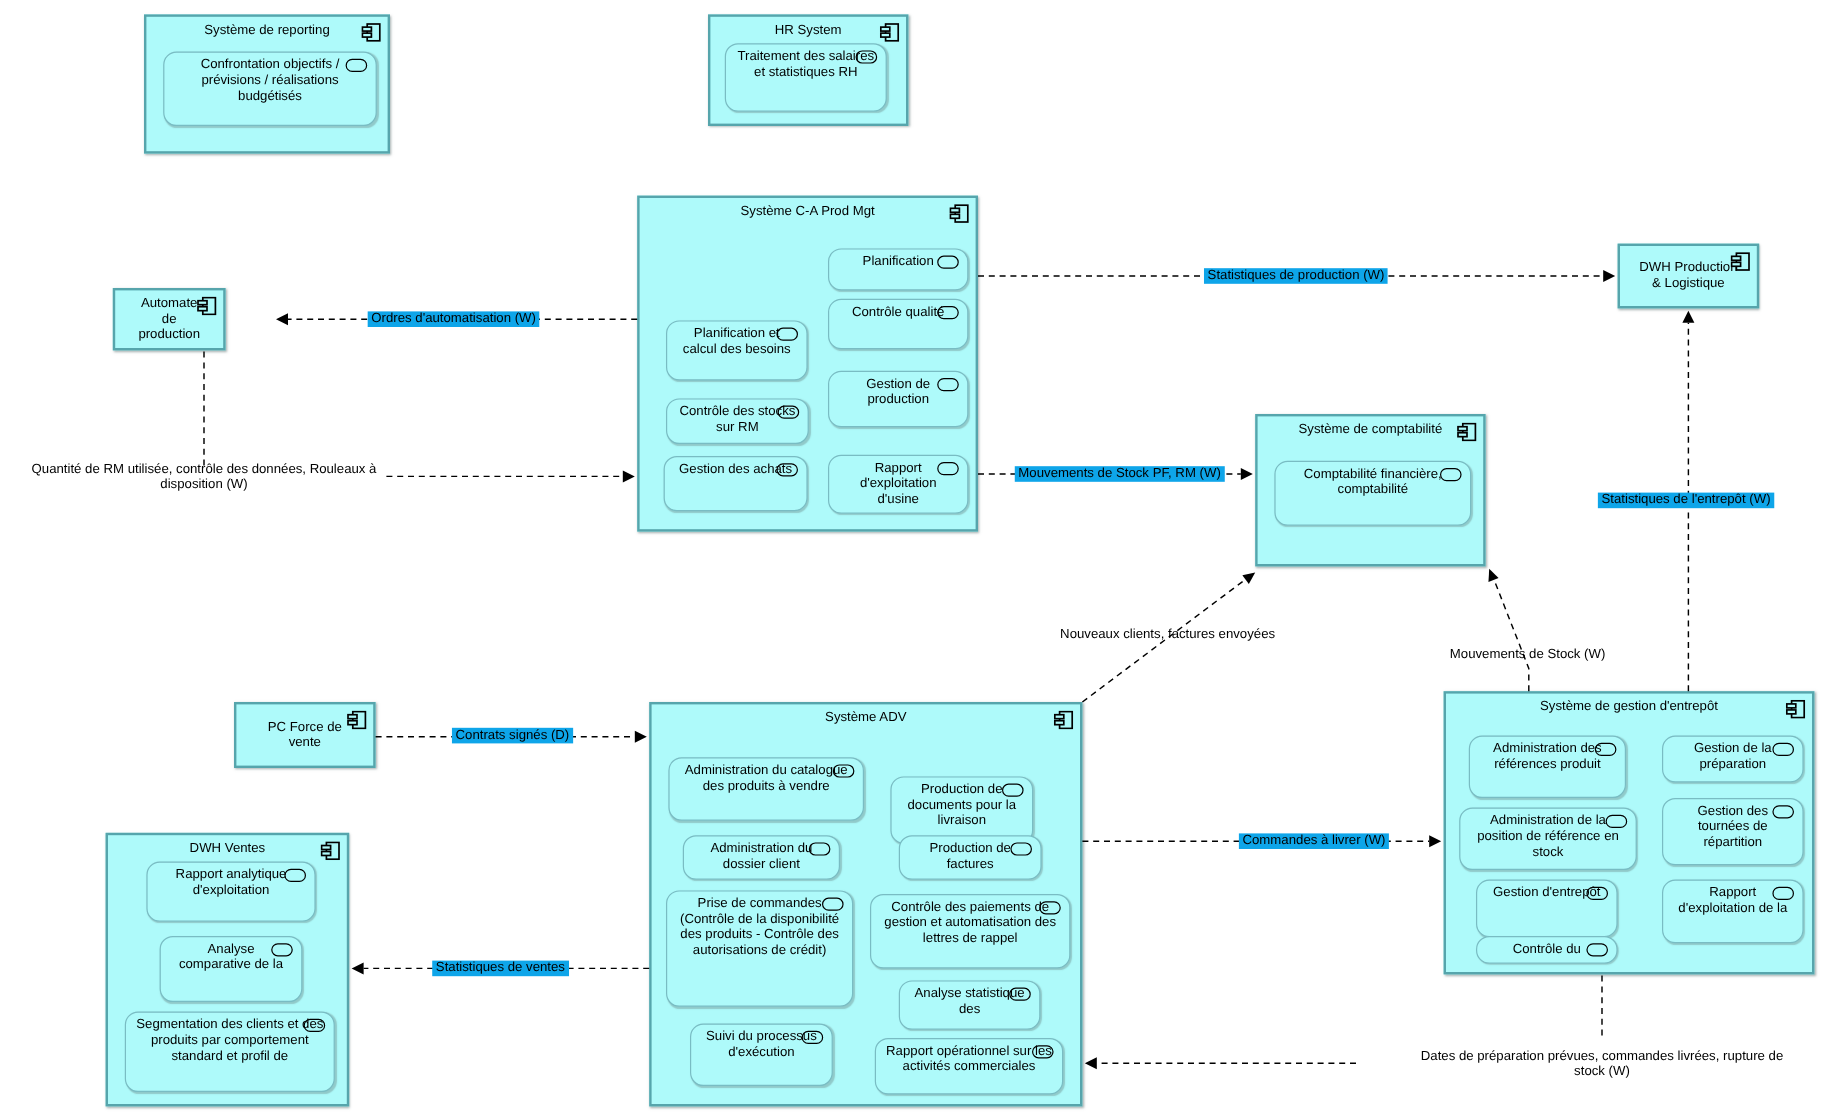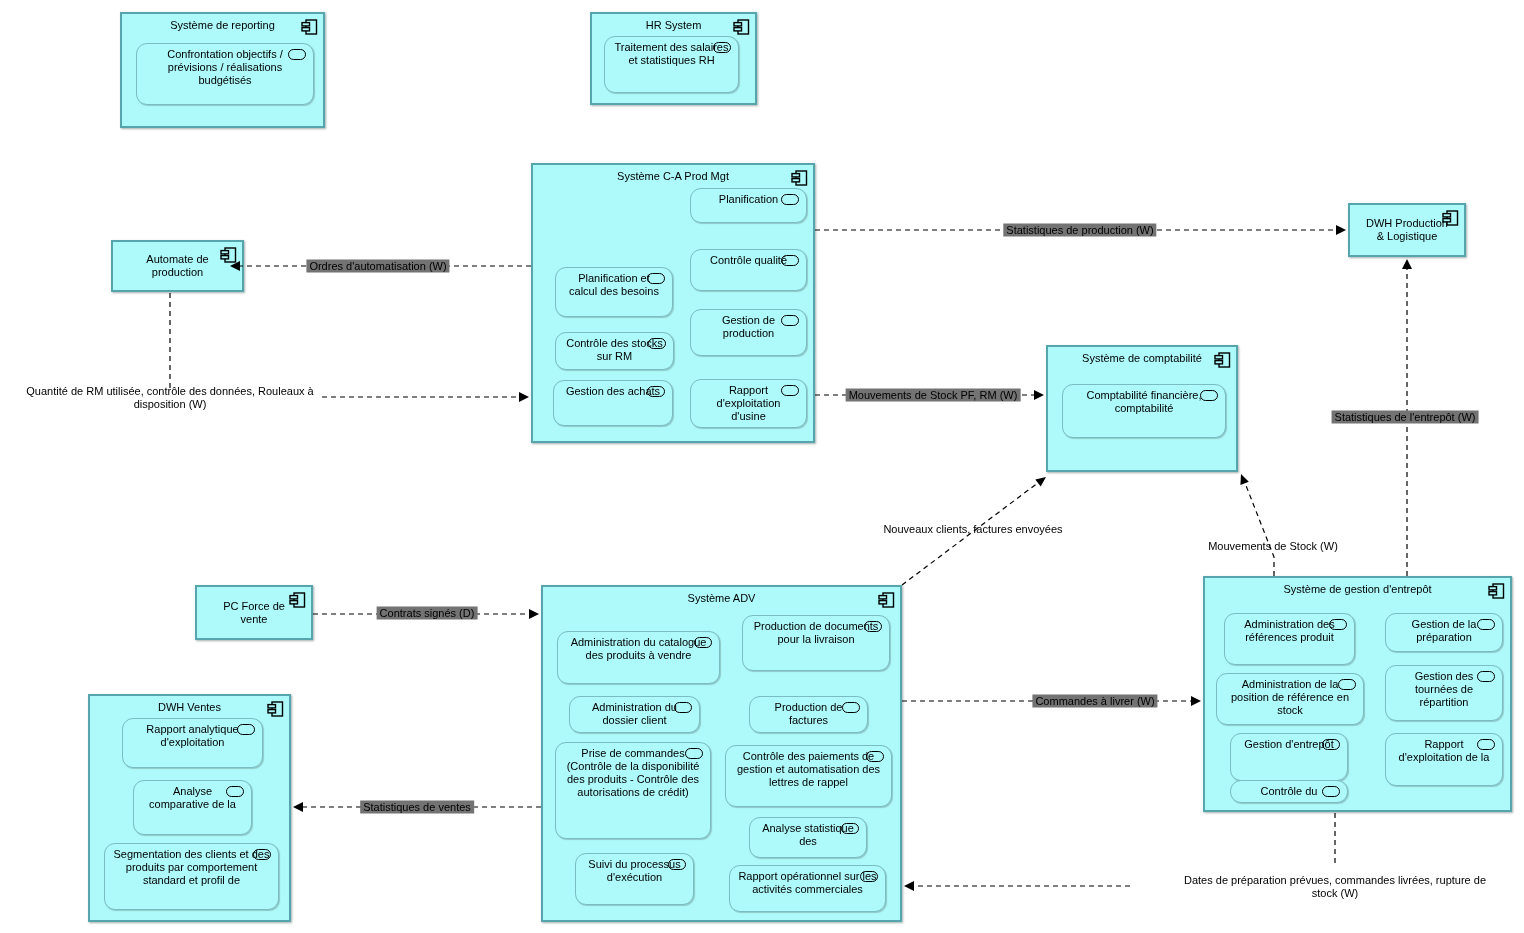--- a/index.html
+++ b/index.html
@@ -10,21 +10,21 @@
   .sys-title{position:absolute;top:5px;left:0;right:0;text-align:center;line-height:13px;}
   .sys.centered{display:flex;align-items:center;text-align:center;line-height:13px;}
   .sys.centered .ctitle{display:block;}
   .pad14{padding:0 15px;}
   .comp-icon{position:absolute;top:5px;right:5px;width:17px;height:16px;z-index:2;}
   .fn{position:absolute;background:#aefafa;border:1px solid #79bcc3;border-radius:11px;
       text-align:center;padding:4px 8px;box-sizing:border-box;line-height:13px;overflow:hidden;
       box-shadow:1px 1px 1px rgba(90,110,110,.35);}
   .fn-icon{position:absolute;top:5px;right:7px;width:16px;height:9px;border:1.4px solid #000;
            border-radius:6px;background:transparent;}
-  .lbl{position:absolute;transform:translate(-50%,-50%);white-space:nowrap;background:#737373;
+  .lbl{position:absolute;transform:translate(-50%,-50%);white-space:nowrap;background:#0ea5e9;
        padding:0 3px;z-index:6;line-height:13px;}
   .lbl.multi{white-space:normal;text-align:center;background:transparent;padding:0;}
   #wires{position:absolute;left:0;top:0;z-index:5;pointer-events:none;}
 </style>
 </head>
 <body>
 
 <div id="canvas">
 
   <svg id="wires" width="1524" height="933">
@@ -87,27 +87,27 @@
   <div class="sys" style="left:531px;top:163px;width:284px;height:280px">
     <div class="sys-title">Système C-A Prod Mgt</div>
     <svg class="comp-icon" viewBox="0 0 17 16">
         <rect x="5" y="1" width="10.5" height="14" fill="none" stroke="#000" stroke-width="1.4"></rect>
         <rect x="1" y="3.6" width="7.5" height="3.3" fill="#aefafa" stroke="#000" stroke-width="1.4"></rect>
         <rect x="1" y="8.6" width="7.5" height="3.3" fill="#aefafa" stroke="#000" stroke-width="1.4"></rect>
       </svg>
     <div class="fn" style="left:22px;top:102px;width:118px;height:50px"><span class="fn-icon"></span><span>Planification et calcul des besoins</span></div>
     <div class="fn" style="left:22px;top:167px;width:119px;height:38px"><span class="fn-icon"></span><span>Contrôle des stocks sur RM</span></div>
     <div class="fn" style="left:20px;top:215px;width:120px;height:46px"><span class="fn-icon"></span><span>Gestion des achats</span></div>
-    <div class="fn" style="left:157px;top:23px;width:117px;height:35px"><span class="fn-icon"></span><span>Planification</span></div>
+    <div class="fn" style="left:157px;top:42px;width:117px;height:35px"><span class="fn-icon"></span><span>Planification</span></div>
     <div class="fn" style="left:157px;top:84px;width:117px;height:42px"><span class="fn-icon"></span><span>Contrôle qualité</span></div>
     <div class="fn" style="left:157px;top:144px;width:117px;height:47px"><span class="fn-icon"></span><span>Gestion de production</span></div>
     <div class="fn" style="left:157px;top:214px;width:117px;height:49px"><span class="fn-icon"></span><span>Rapport d'exploitation d'usine</span></div>
   </div>
 
-  <div class="sys centered pad14" style="left:111px;top:240px;width:133px;height:52px">
+  <div class="sys centered pad14" style="left:94px;top:240px;width:94px;height:52px">
     <svg class="comp-icon" viewBox="0 0 17 16">
         <rect x="5" y="1" width="10.5" height="14" fill="none" stroke="#000" stroke-width="1.4"></rect>
         <rect x="1" y="3.6" width="7.5" height="3.3" fill="#aefafa" stroke="#000" stroke-width="1.4"></rect>
         <rect x="1" y="8.6" width="7.5" height="3.3" fill="#aefafa" stroke="#000" stroke-width="1.4"></rect>
       </svg>
     <span class="ctitle">Automate de production</span>
   </div>
 
   <div class="sys centered pad14" style="left:1348px;top:203px;width:118px;height:54px">
     <svg class="comp-icon" viewBox="0 0 17 16">
@@ -141,21 +141,21 @@
     <div class="sys-title">Système ADV</div>
     <svg class="comp-icon" viewBox="0 0 17 16">
         <rect x="5" y="1" width="10.5" height="14" fill="none" stroke="#000" stroke-width="1.4"></rect>
         <rect x="1" y="3.6" width="7.5" height="3.3" fill="#aefafa" stroke="#000" stroke-width="1.4"></rect>
         <rect x="1" y="8.6" width="7.5" height="3.3" fill="#aefafa" stroke="#000" stroke-width="1.4"></rect>
       </svg>
     <div class="fn" style="left:14px;top:44px;width:163px;height:53px"><span class="fn-icon"></span><span>Administration du catalogue des produits à vendre</span></div>
     <div class="fn" style="left:26px;top:109px;width:131px;height:37px"><span class="fn-icon"></span><span>Administration du dossier client</span></div>
     <div class="fn" style="left:12px;top:155px;width:156px;height:97px"><span class="fn-icon"></span><span>Prise de commandes (Contrôle de la disponibilité des produits - Contrôle des autorisations de crédit)</span></div>
     <div class="fn" style="left:32px;top:266px;width:119px;height:52px"><span class="fn-icon"></span><span>Suivi du processus d'exécution</span></div>
-    <div class="fn" style="left:199px;top:28px;width:148px;height:56px"><span class="fn-icon"></span><span>Production de documents pour la livraison</span></div>
+    <div class="fn" style="left:199px;top:60px;width:119px;height:56px"><span class="fn-icon"></span><span>Production de documents pour la livraison</span></div>
     <div class="fn" style="left:206px;top:109px;width:119px;height:37px"><span class="fn-icon"></span><span>Production de factures</span></div>
     <div class="fn" style="left:182px;top:158px;width:167px;height:62px"><span class="fn-icon"></span><span>Contrôle des paiements de gestion et automatisation des lettres de rappel</span></div>
     <div class="fn" style="left:206px;top:230px;width:118px;height:41px"><span class="fn-icon"></span><span>Analyse statistique des</span></div>
     <div class="fn" style="left:186px;top:278px;width:157px;height:47px"><span class="fn-icon"></span><span>Rapport opérationnel sur les activités commerciales</span></div>
   </div>
 
   <div class="sys" style="left:88px;top:694px;width:203px;height:228px">
     <div class="sys-title">DWH Ventes</div>
     <svg class="comp-icon" viewBox="0 0 17 16">
         <rect x="5" y="1" width="10.5" height="14" fill="none" stroke="#000" stroke-width="1.4"></rect>

